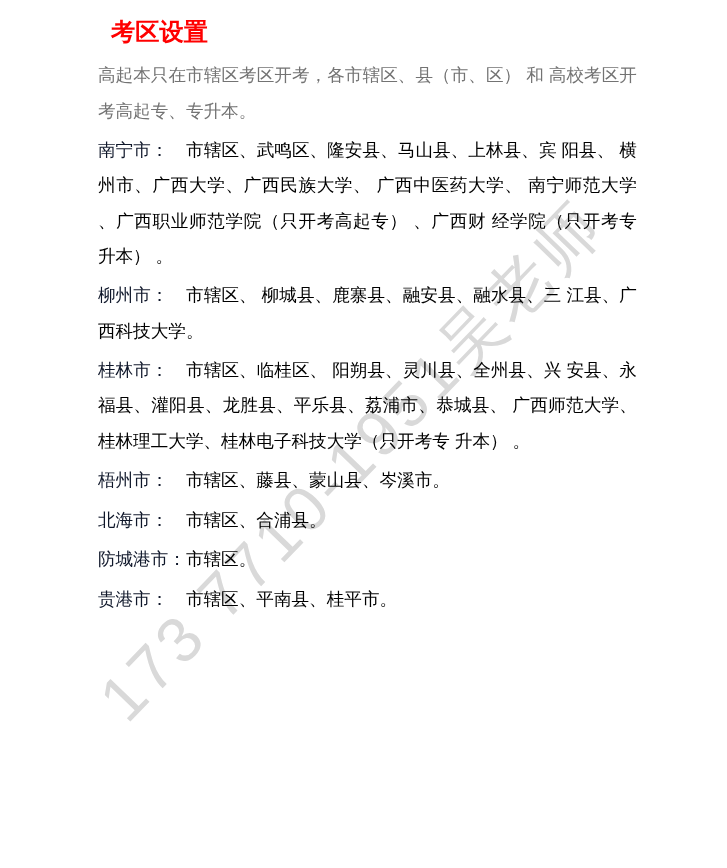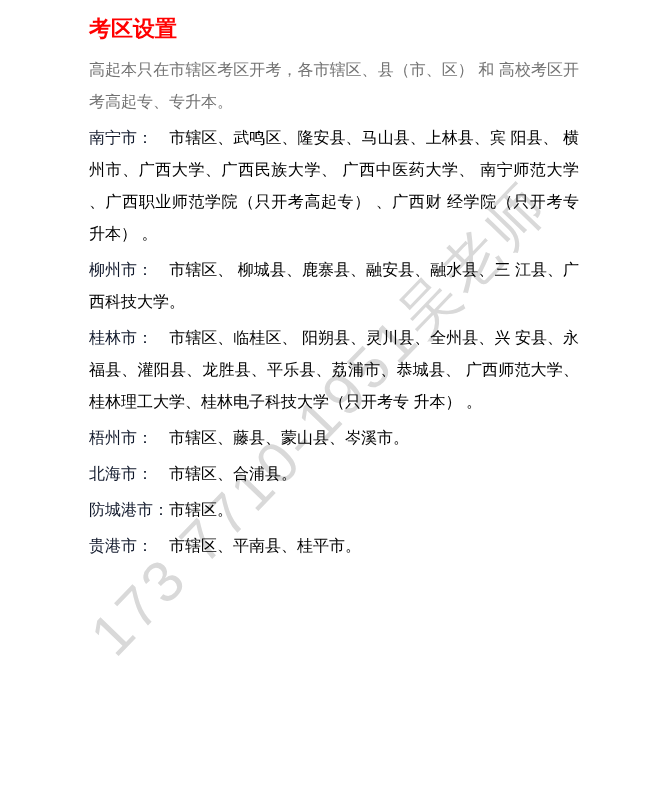--- a/index.html
+++ b/index.html
@@ -23,21 +23,21 @@
   }
   .content {
     position: relative;
     z-index: 1;
     padding: 12px 82px 0 89px;
     font-size: 16px;
     line-height: 32px;
     color: #000000;
   }
   h1.page-title {
-    margin: 2px 0 10px 0;
+    margin: 2px 0 10px 12px;
     font-size: 22px;
     line-height: 30px;
     color: #ff0000;
     font-weight: bold;
   }
   .content p {
     margin: 0 0 4px 0;
     text-align: justify;
     white-space: pre-wrap;
   }

